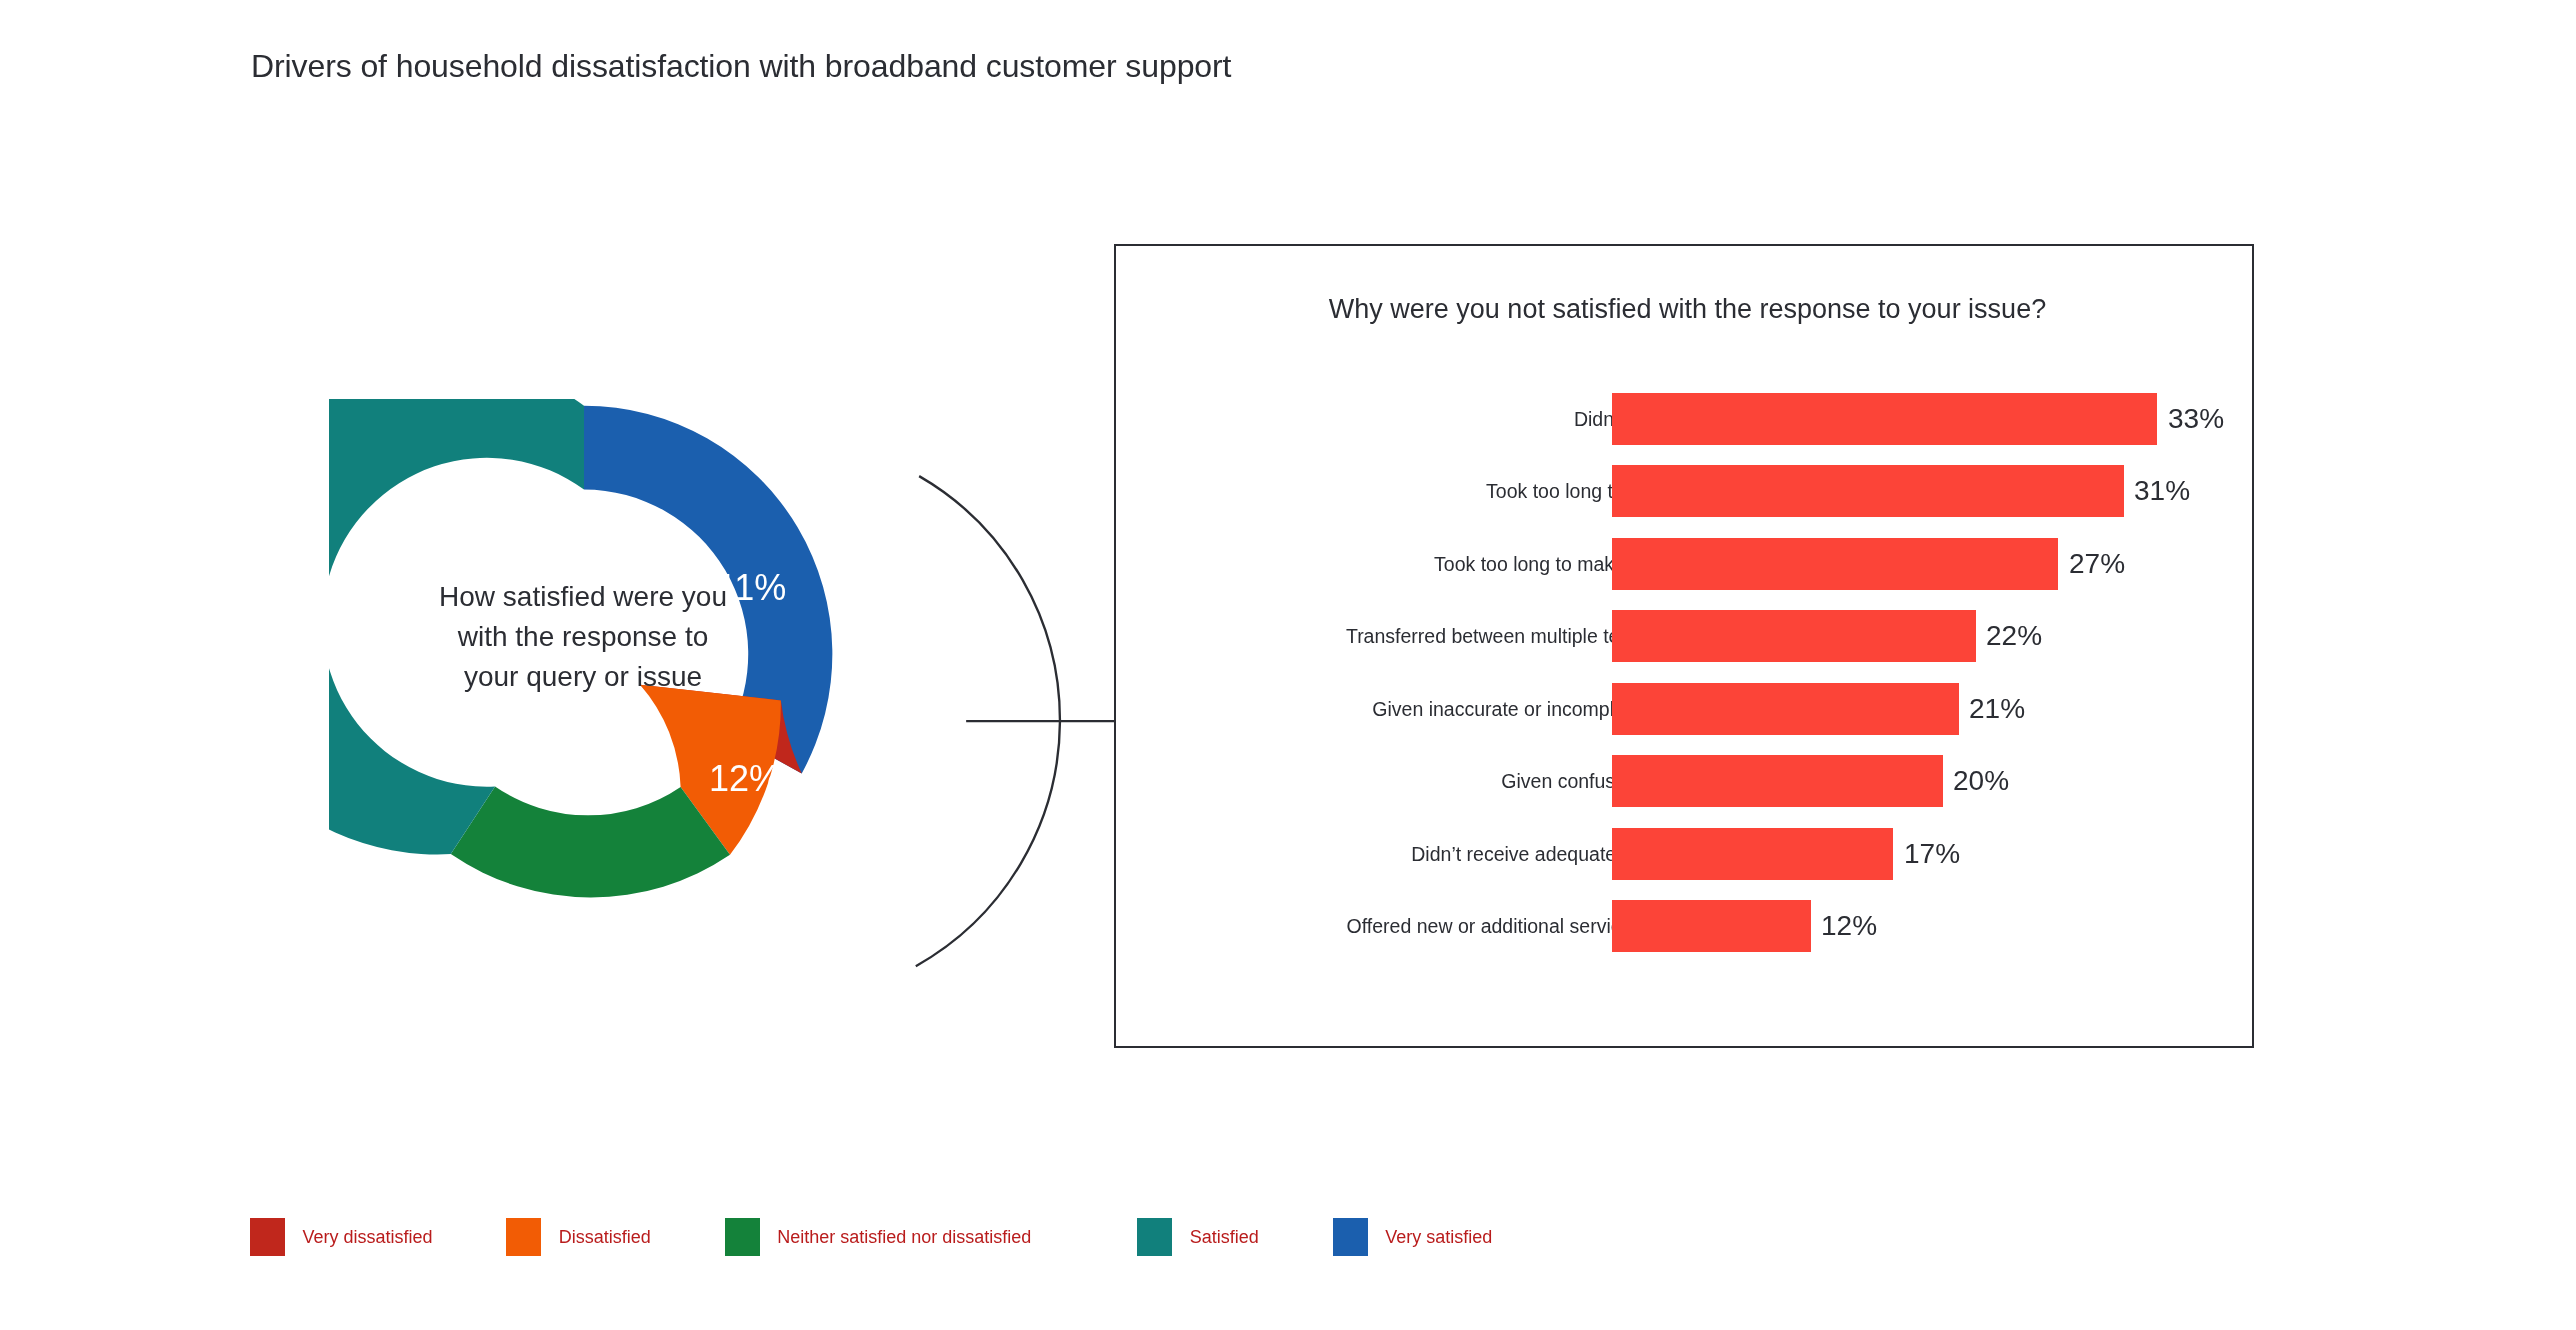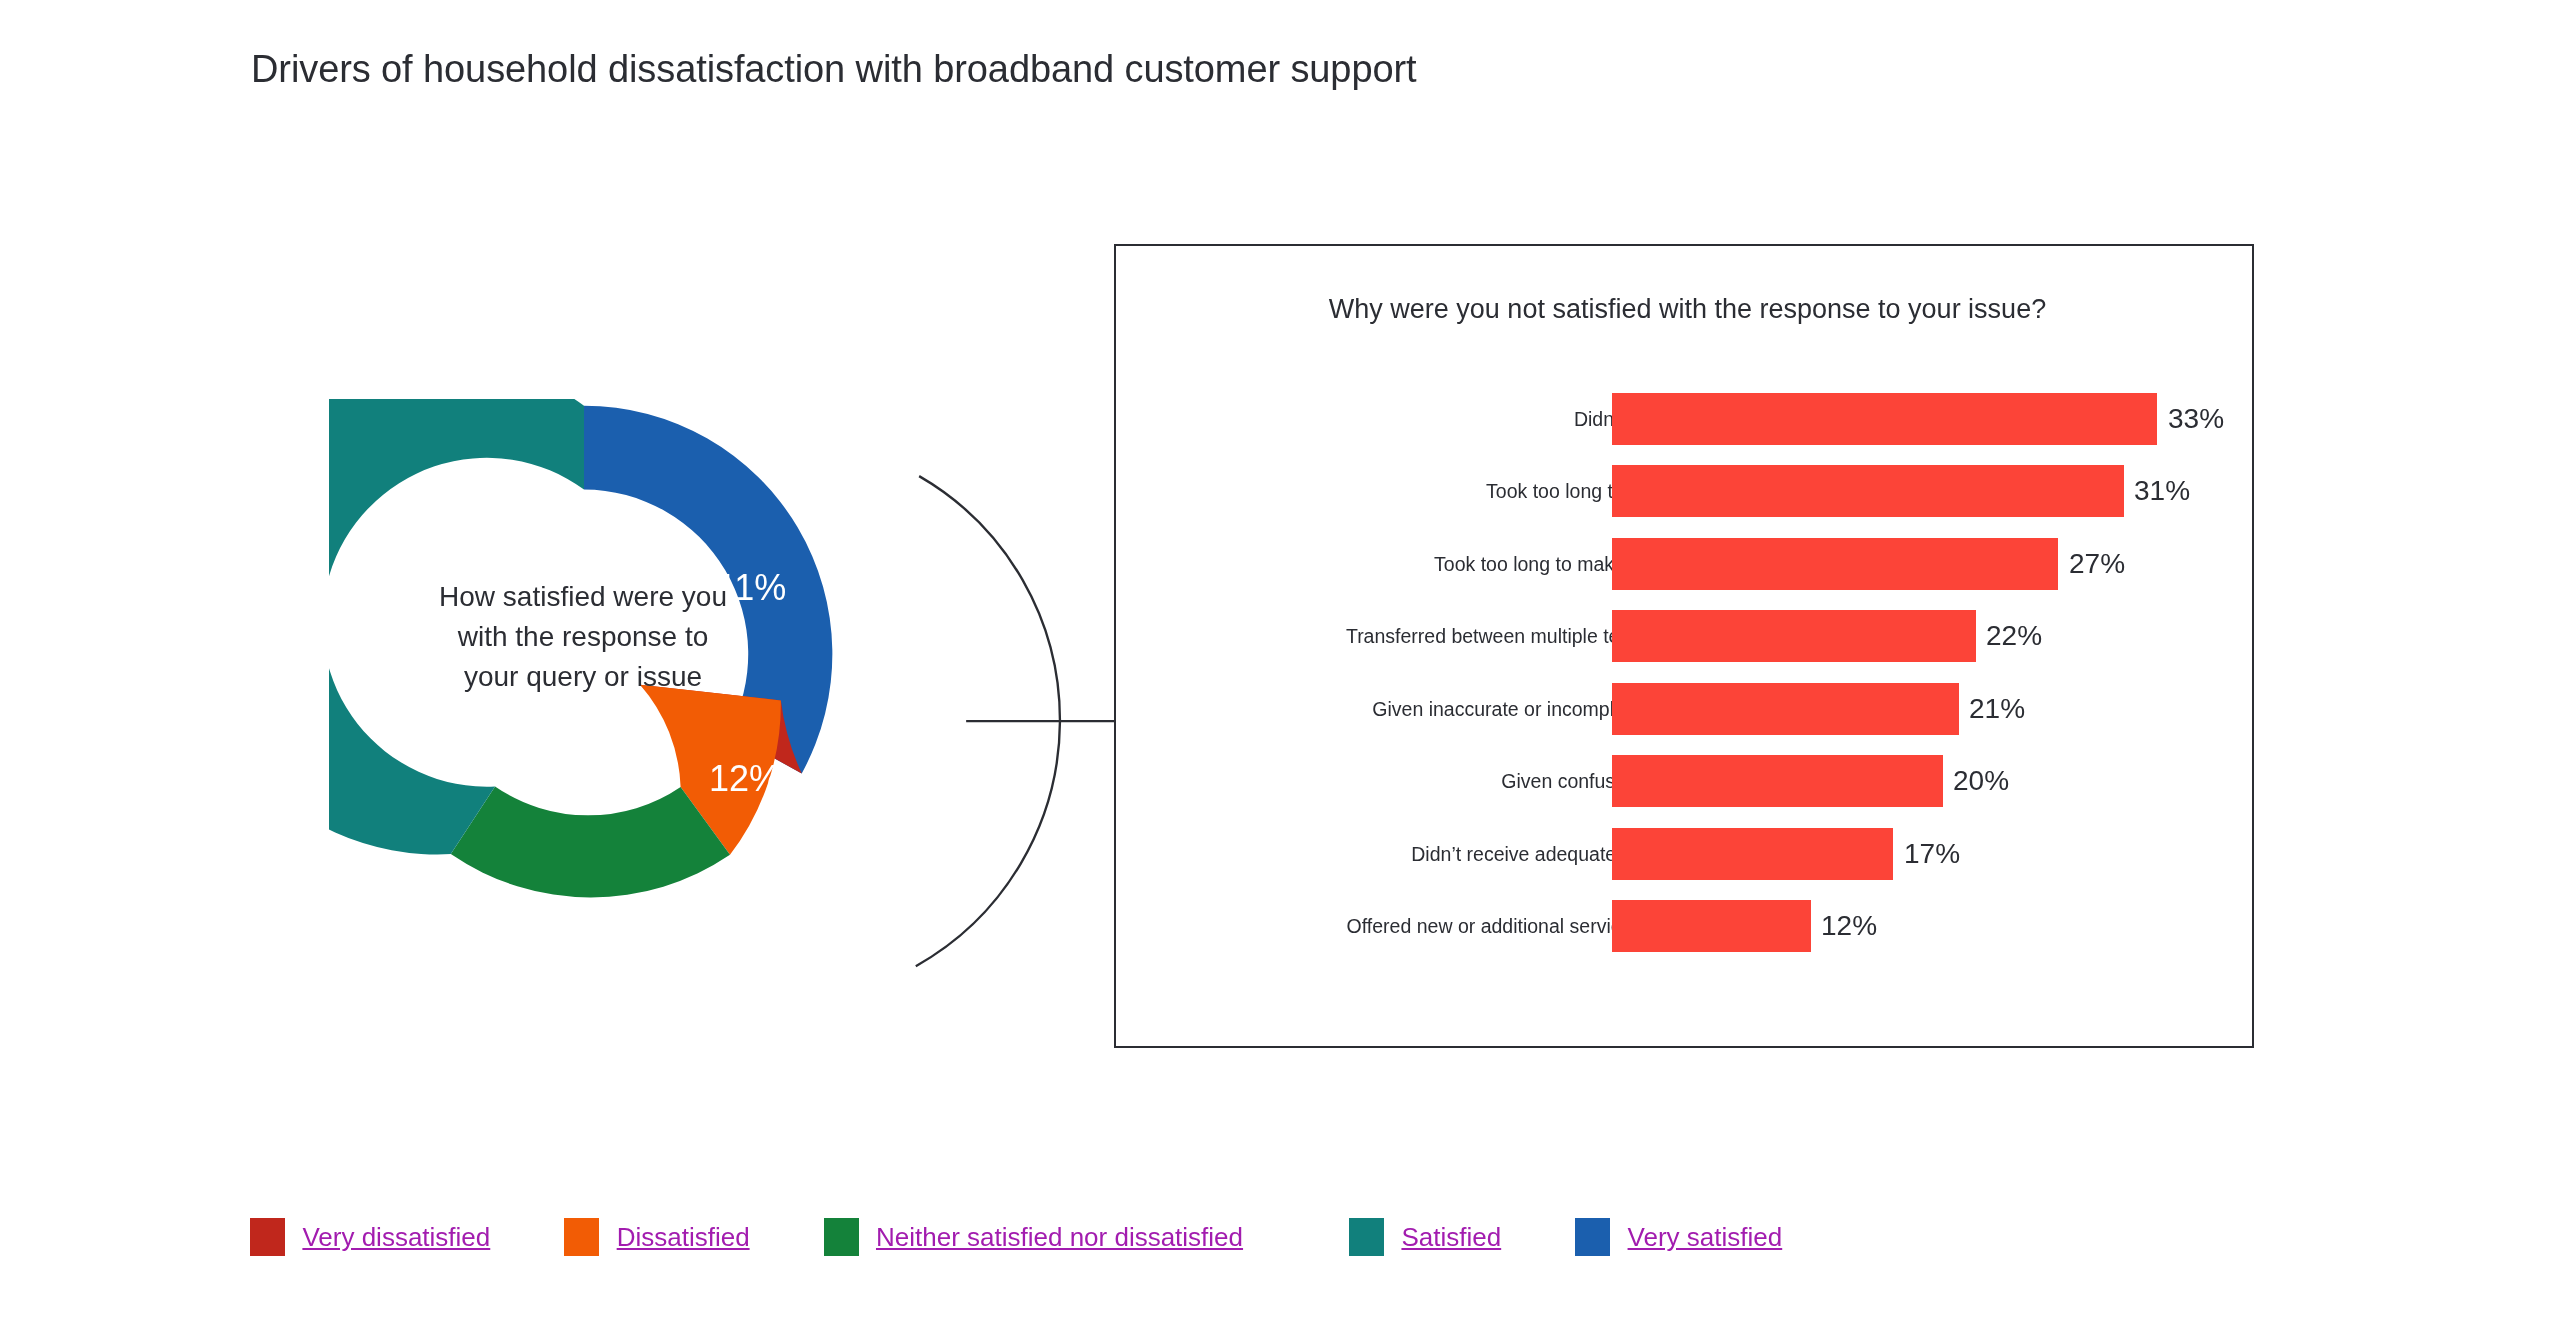--- a/index.html
+++ b/index.html
@@ -24,21 +24,21 @@
     width: 2576px;
     height: 1330px;
   }
 
   
   #chart-title {
     position: absolute;
     left: 251px;
     top: 48px;
     width: 1945px;
-    font-size: 38px;
+    font-size: 32px;
     font-weight: 400;
     letter-spacing: -0.1px;
     color: #2b2d33;
     white-space: nowrap;
   }
   #chart-subtitle {
     position: absolute;
     left: 252px;
     top: 161px;
     width: 1744px;
@@ -163,24 +163,23 @@
     align-items: center;
     height: 42px;
   }
   .legend-swatch {
     width: 35px;
     height: 38px;
     flex: 0 0 auto;
   }
   .legend-label {
     margin-left: 17.4px;
-    font-size: 26px;
-    color: #a21caf;
-    white-space: nowrap;
-    text-decoration: underline;
+    font-size: 18px;
+    color: #b91c1c;
+    white-space: nowrap;
   }
 </style>
 </head>
 <body>
 
 <div class="stage">
 
   <div id="chart-title">Drivers of household dissatisfaction with broadband customer support</div>
 
   <div id="donut-wrap">

